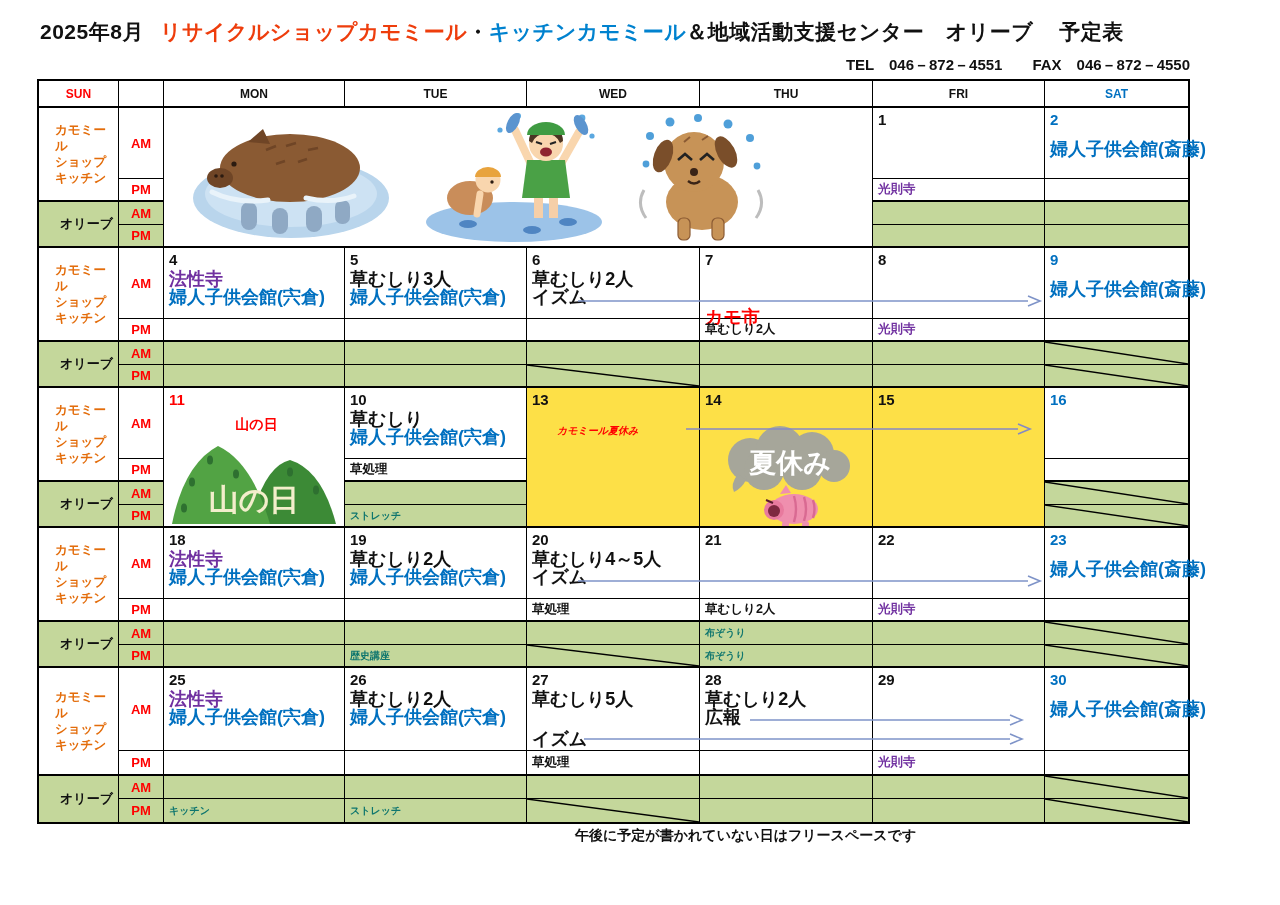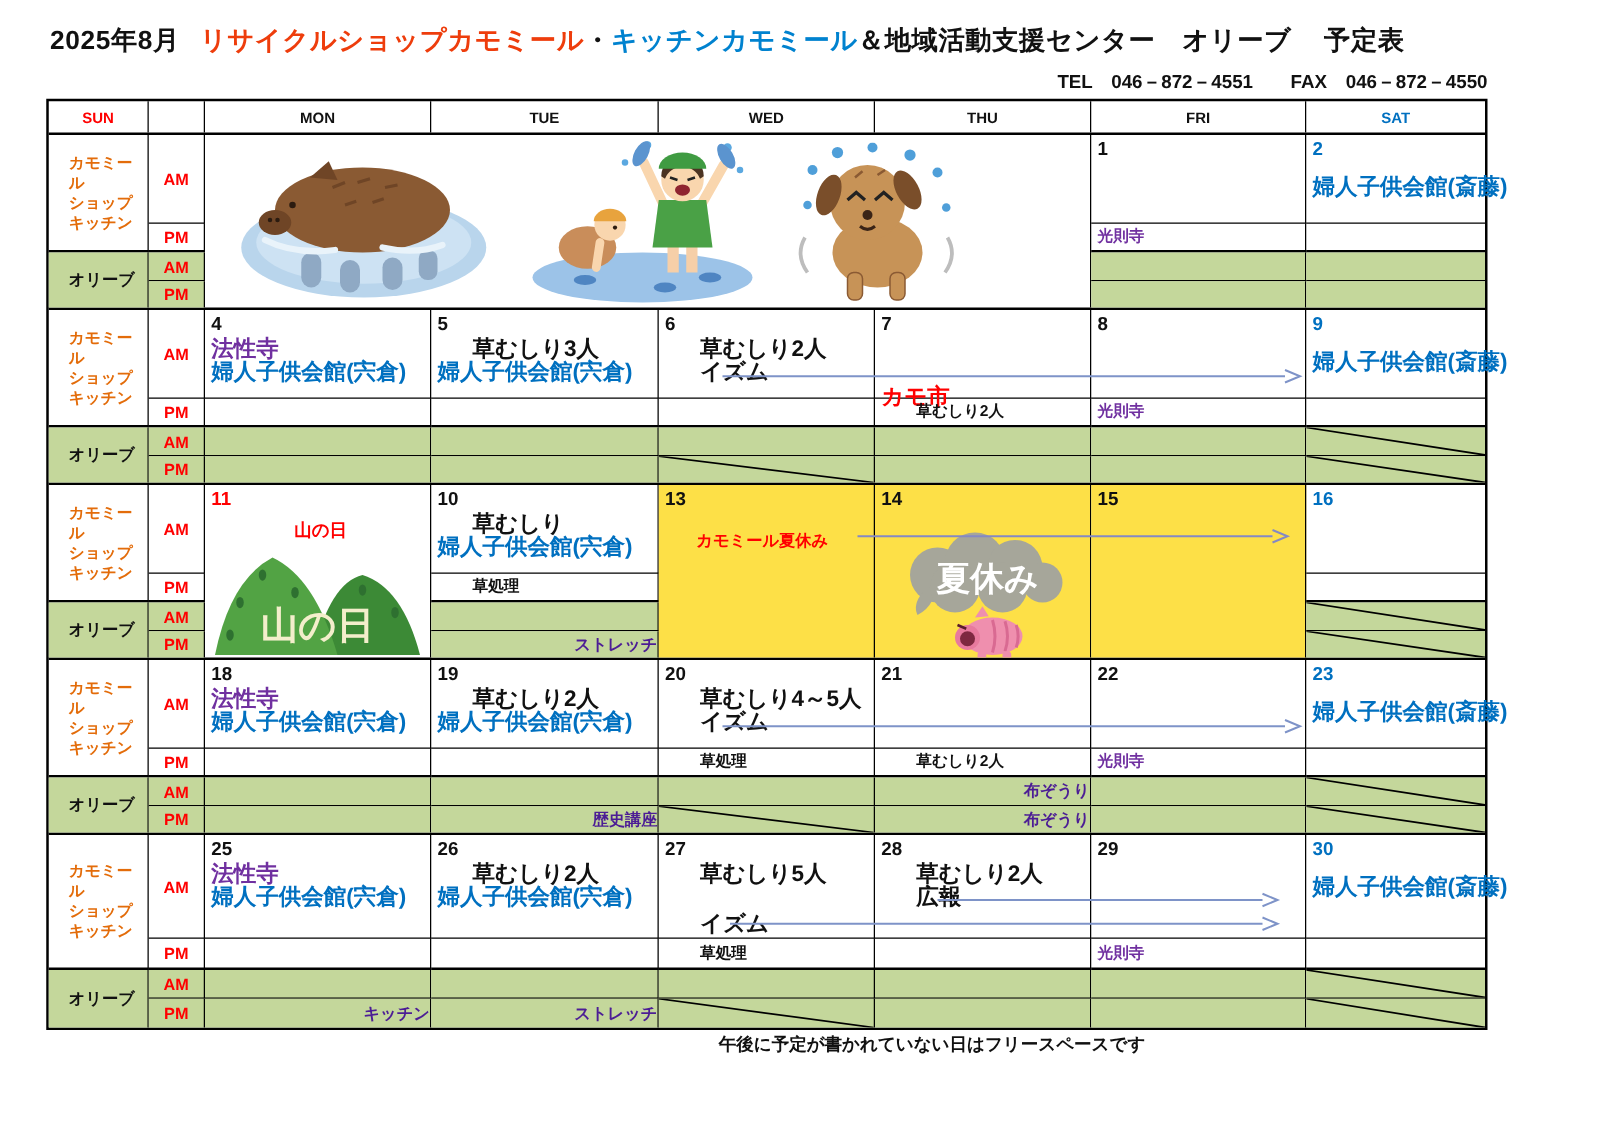--- a/index.html
+++ b/index.html
@@ -27,36 +27,36 @@
   .w5{grid-template-rows:83px 25px 23px 23px;}
   .cell{position:relative;border-right:1px solid #000;border-bottom:1px solid #000;box-sizing:border-box;overflow:visible;}
   .nbr{border-right:none!important;} .nbb{border-bottom:none!important;}
   .bb2{border-bottom-width:2px;}
   .c1{grid-column-start:1}.c2{grid-column-start:2}.c3{grid-column-start:3}.c4{grid-column-start:4}
   .c5{grid-column-start:5}.c6{grid-column-start:6}.c7{grid-column-start:7}.c8{grid-column-start:8}
   .r1{grid-row-start:1}.r2{grid-row-start:2}.r3{grid-row-start:3}.r4{grid-row-start:4}
   .sp2{grid-row-end:span 2}.sp4{grid-row-end:span 4}.cs4{grid-column-end:span 4}
   .green{background:#c4d79b;}
   .orange{background:#fde047;}
-  .namecell{display:flex;align-items:center;padding-left:16px;font-size:12.5px;line-height:1.3;}
+  .namecell{display:flex;align-items:center;padding-left:16px;font-size:12.5px;line-height:1.3;justify-content:center;}
   .cham{color:#e36c0a;white-space:pre-line;}
   .olabel{color:#111;font-size:13px;}
   .ampm{display:flex;align-items:center;justify-content:center;color:#ff0000;font-size:13px;}
   .daycell{padding:2px 0 0 5px;font-size:12.5px;}
   .dnum{font-size:15px;height:20px;line-height:20px;color:#111;}
   .dnum.sat{color:#0070c0;} .dnum.hol{color:#ff0000;}
   .ev{line-height:18px;white-space:nowrap;font-size:18px;}
   .satev{margin-top:10px;}
   .gap-top{margin-top:22px;}
-  .t-purple{color:#7030a0;} .t-blue{color:#0070c0;} .t-red{color:#ff0000;margin-top:38px;} .t-black{color:#111;margin-left:28px;}
+  .t-purple{color:#7030a0;} .t-blue{color:#0070c0;} .t-red{color:#ff0000;margin-top:38px;} .t-black{color:#111;}
   .pmcell{display:flex;align-items:center;padding-left:5px;font-size:12.5px;white-space:nowrap;}
-  .ocell{display:flex;align-items:center;padding-left:5px;font-size:13px;color:#4c1d95;white-space:nowrap;justify-content:flex-end;}
+  .ocell{display:flex;align-items:center;padding-left:5px;font-size:10px;color:#0f766e;white-space:nowrap;}
   .diag{position:absolute;left:0;top:0;width:100%;height:100%;display:block;}
   .holiday{color:#ff0000;text-align:center;margin-top:6px;font-size:14px;}
-  .vacnote{position:absolute;left:30px;top:36px;color:#ff0000;font-size:13px;white-space:nowrap;}
+  .vacnote{position:absolute;left:30px;top:36px;color:#ff0000;font-size:10px;white-space:nowrap;font-style:italic;}
   .art{position:absolute;}
   .arrow{position:absolute;pointer-events:none;}
 </style>
 </head>
 <body>
 
 <div class="page">
 
   <div class="title">
     <span class="t-month">2025年8月</span><span class="t-shop">リサイクルショップカモミール</span><span class="t-sep">・</span><span class="t-kitchen">キッチンカモミール</span><span class="t-rest">＆地域活動支援センター　オリーブ</span><span class="t-sched">予定表</span>

